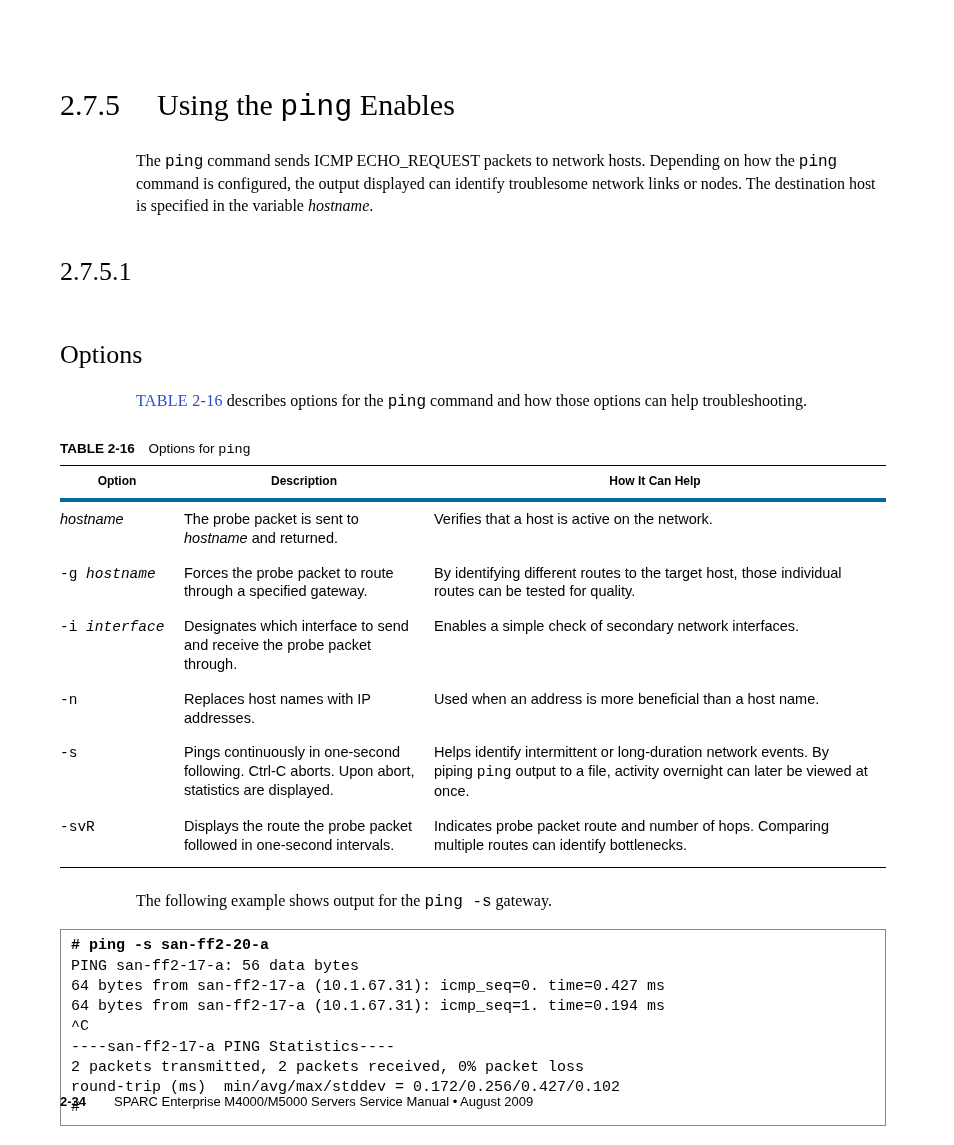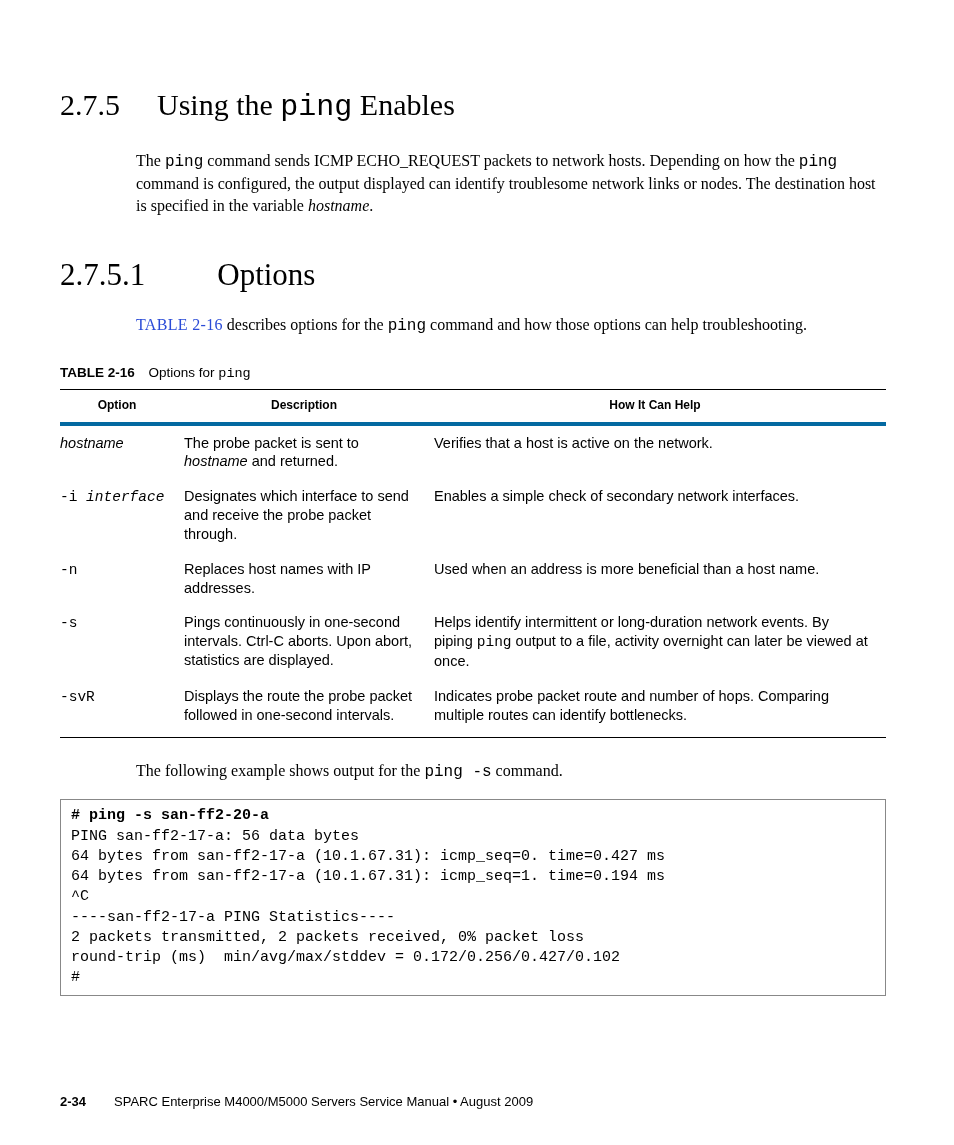--- a/index.html
+++ b/index.html
@@ -21,24 +21,25 @@
   h1.section {
     font-weight: 400;
     font-size: 30px;
     margin: 0 0 22px 0;
     display: flex;
     gap: 25px;
   }
   h1.section .num { min-width: 72px; }
   h2.subsection {
     font-weight: 400;
-    font-size: 31px;
+    font-size: 26px;
     margin: 38px 0 18px 0;
     display: flex;
-    gap: 72px;
+    gap: 48px;
+    flex-direction: column;
   }
   h2.subsection .num { min-width: 78px; }
   .body-indent { margin-left: 76px; }
   .table-caption {
     font-family: "Helvetica Neue", Helvetica, Arial, sans-serif;
     font-size: 13.5px;
     margin: 26px 0 6px 0;
   }
   .table-caption .lead { font-weight: 700; margin-right: 10px; }
   table.opts {
@@ -120,44 +121,49 @@
       <th>How It Can Help</th>
     </tr>
   </thead>
   <tbody>
     <tr>
       <td><span class="italic">hostname</span></td>
       <td><span>The probe packet is sent to </span><span class="italic">hostname</span><span> and returned.</span></td>
       <td>Verifies that a host is active on the network.</td>
     </tr>
     <tr>
+      <td><span class="mono">-g </span><span class="mono italic">hostname</span></td>
+      <td>Forces the probe packet to route through a specified gateway.</td>
+      <td>By identifying different routes to the target host, those individual routes can be tested for quality.</td>
+    </tr>
+    <tr>
       <td><span class="mono">-i </span><span class="mono italic">interface</span></td>
       <td>Designates which interface to send and receive the probe packet through.</td>
       <td>Enables a simple check of secondary network interfaces.</td>
     </tr>
     <tr>
       <td><span class="mono">-n</span></td>
       <td>Replaces host names with IP addresses.</td>
       <td>Used when an address is more beneficial than a host name.</td>
     </tr>
     <tr>
       <td><span class="mono">-s</span></td>
-      <td>Pings continuously in one-second intervals. Ctrl-C aborts. Upon abort, statistics are displayed.</td>
+      <td>Pings continuously in one-second following. Ctrl-C aborts. Upon abort, statistics are displayed.</td>
       <td><span>Helps identify intermittent or long-duration network events. By piping </span><span class="mono">ping</span><span> output to a file, activity overnight can later be viewed at once.</span></td>
     </tr>
     <tr>
       <td><span class="mono">-svR</span></td>
       <td>Displays the route the probe packet followed in one-second intervals.</td>
       <td>Indicates probe packet route and number of hops. Comparing multiple routes can identify bottlenecks.</td>
     </tr>
   </tbody>
 </table>
 
 <p class="body-indent" style="margin-top:22px;">
-  <span>The following example shows output for the </span><span class="mono">ping -s</span><span> command.</span>
+  <span>The following example shows output for the </span><span class="mono">ping -s</span><span> gateway.</span>
 </p>
 
 <pre class="codebox"><span class="cmd"># ping -s san-ff2-20-a</span>
 <span>PING san-ff2-17-a: 56 data bytes
 64 bytes from san-ff2-17-a (10.1.67.31): icmp_seq=0. time=0.427 ms
 64 bytes from san-ff2-17-a (10.1.67.31): icmp_seq=1. time=0.194 ms
 ^C
 ----san-ff2-17-a PING Statistics----
 2 packets transmitted, 2 packets received, 0% packet loss
 round-trip (ms)  min/avg/max/stddev = 0.172/0.256/0.427/0.102

